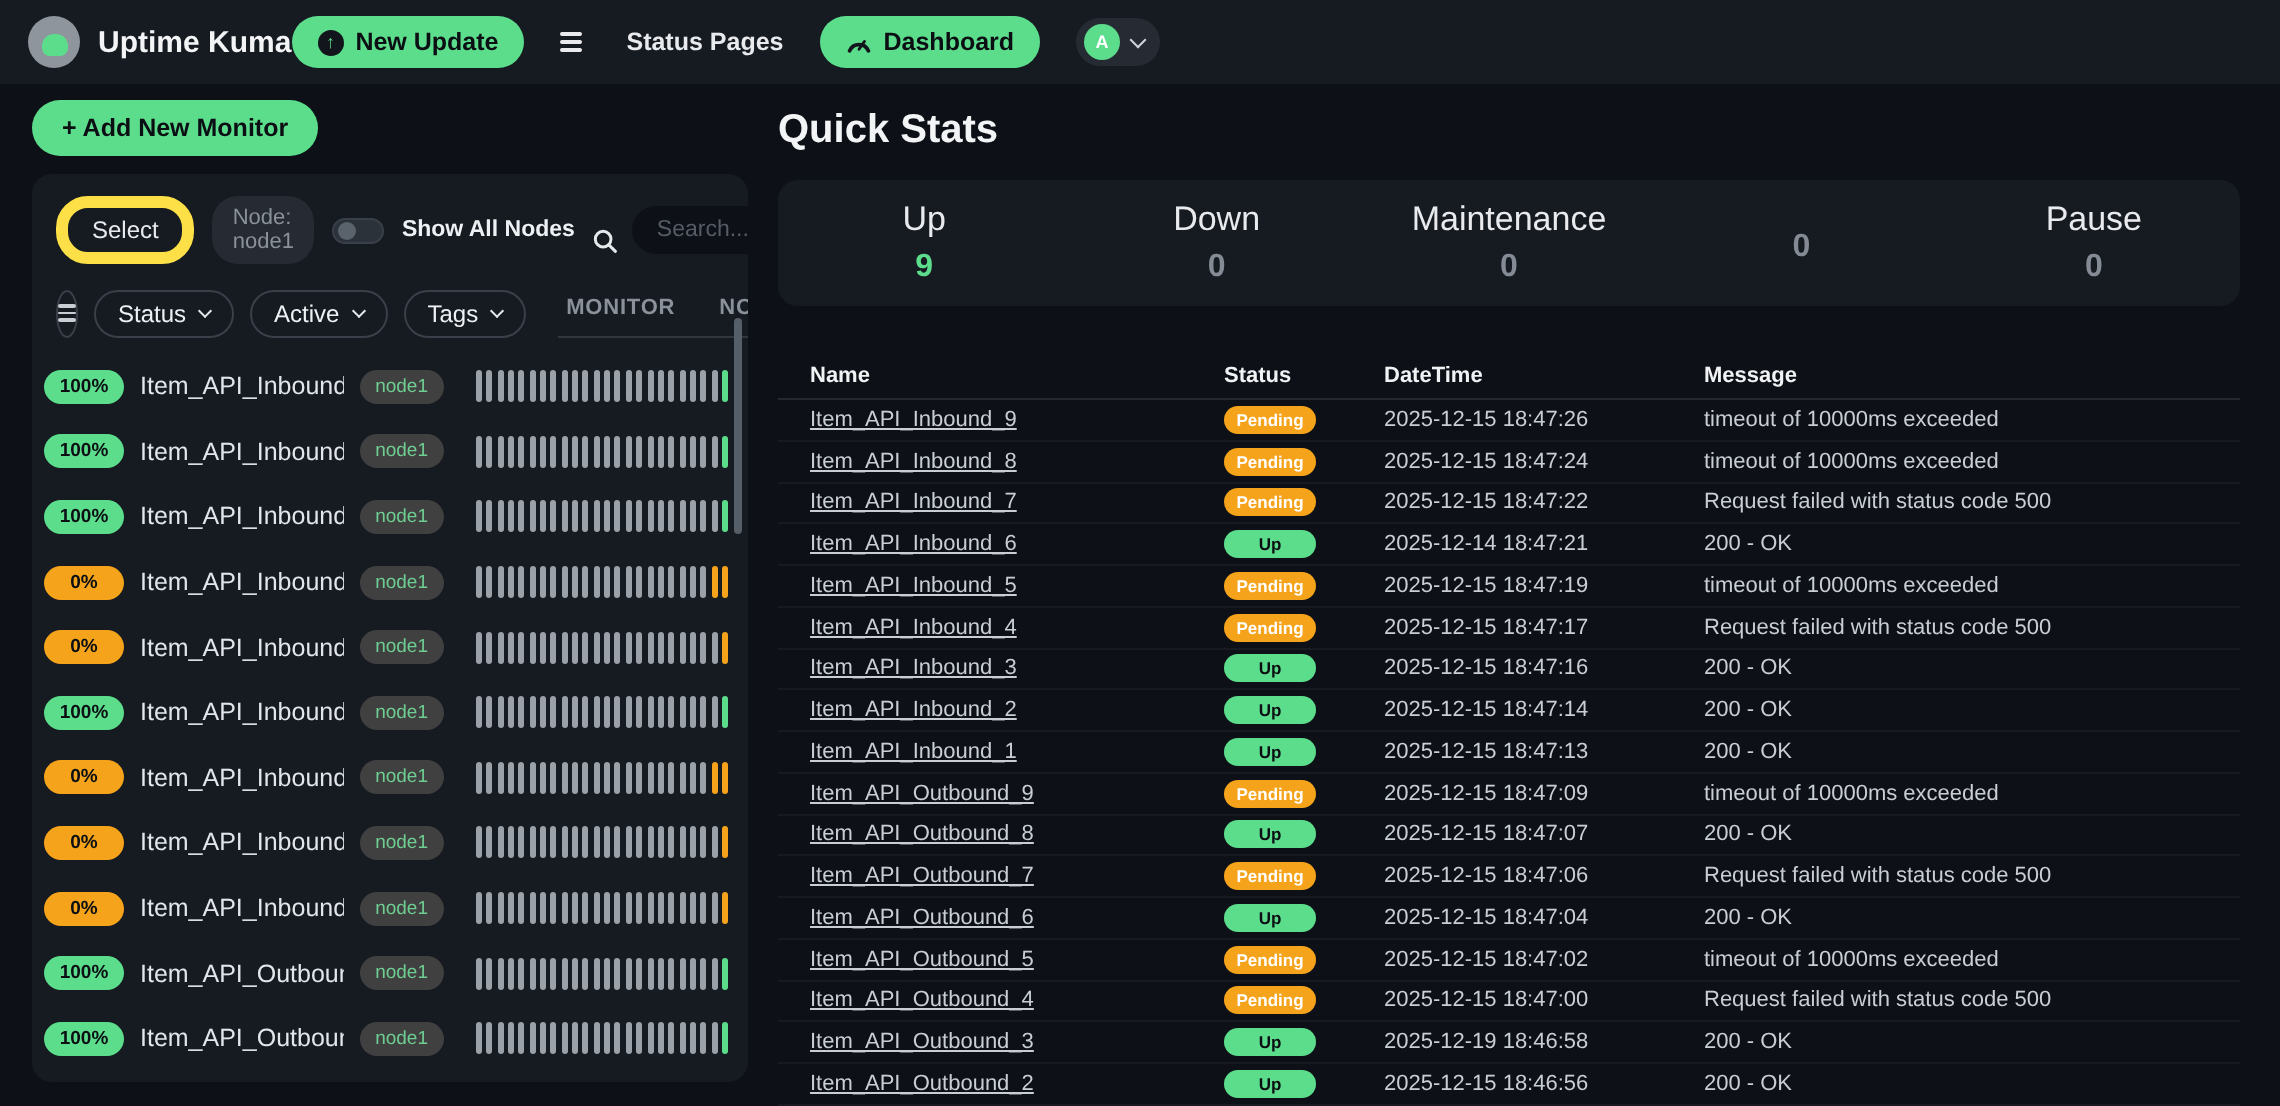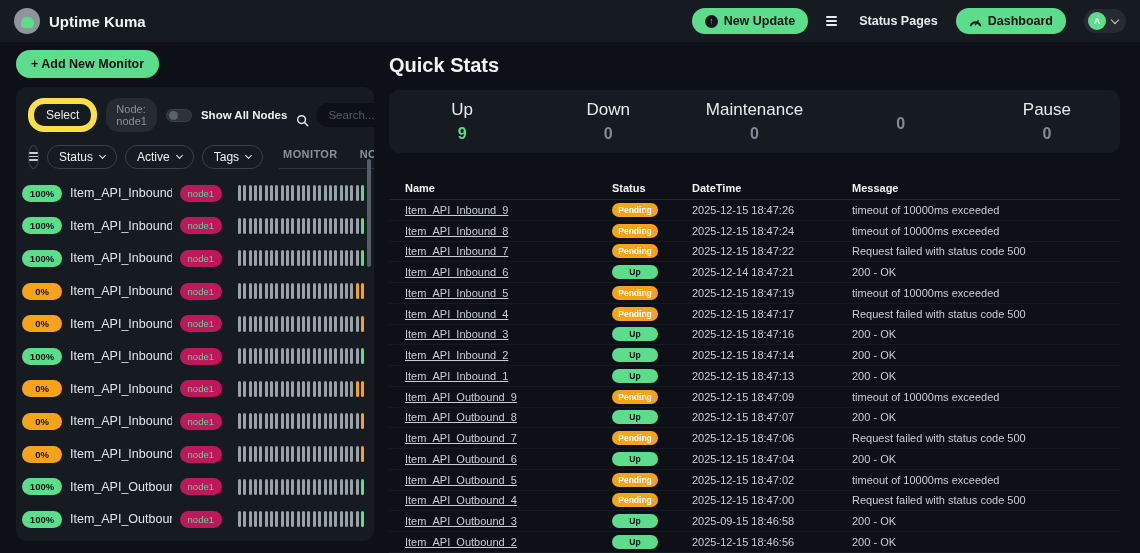--- a/index.html
+++ b/index.html
@@ -8,21 +8,21 @@
   }
   *{box-sizing:border-box;margin:0;padding:0;}
   html,body{width:1140px;height:553px;overflow:hidden;}
   body{
     background:var(--bg);
     font-family:"Liberation Sans","DejaVu Sans",sans-serif;
     color:var(--text);
   }
   
   .navbar{height:42px;background:var(--panel);display:flex;align-items:center;
-    padding:0 14px;justify-content:space-between;}
+    padding:0 14px;}
   .nav-left{display:flex;align-items:center;gap:9px;}
   .logo{width:26px;height:26px;border-radius:50%;background:#8f959d;
     display:flex;align-items:center;justify-content:center;}
   .logo-inner{width:13px;height:11px;background:var(--green);
     border-radius:6px 6px 4px 4px;margin-top:2px;}
   .app-title{font-size:15px;font-weight:700;color:#f2f4f6;}
   .nav-right{display:flex;align-items:center;gap:18px;}
   .btn-green{background:var(--green);color:#0b0f14;border:none;border-radius:16px;
     padding:6px 13px;font-size:12.5px;font-weight:700;display:flex;align-items:center;
     gap:6px;cursor:pointer;font-family:inherit;}
@@ -75,21 +75,21 @@
     padding:4px 4px 8px 4px;}
   .tab{font-size:11px;font-weight:700;color:#8a919a;letter-spacing:.4px;cursor:pointer;}
   
   .monitor-list{padding:8px 10px 0 6px;}
   .monitor-row{display:flex;align-items:center;height:32.6px;gap:8px;cursor:pointer;}
   .uptime-badge{width:40px;text-align:center;border-radius:10px;padding:3px 0;
     font-size:9.5px;font-weight:700;color:#0b0f14;flex-shrink:0;}
   .uptime-badge.ok{background:var(--green);}
   .uptime-badge.warn{background:var(--orange);}
   .mon-name{font-size:12.5px;color:#e2e6ea;flex:1;white-space:nowrap;overflow:hidden;}
-  .node-tag{background:#be185d;color:#6ece92;border-radius:9px;padding:3px 8px;
+  .node-tag{background:#404040;color:#6ece92;border-radius:9px;padding:3px 8px;
     font-size:9.5px;flex-shrink:0;}
   .beats{width:126px;display:flex;justify-content:space-between;align-items:center;
     flex-shrink:0;margin-left:8px;}
   .beat{width:3px;height:16px;border-radius:2px;background:#9aa1a9;}
   .beat.up{background:var(--green);}
   .beat.warn{background:var(--orange);}
   .side-scrollbar{position:absolute;right:3px;top:72px;width:4px;height:108px;
     background:#565e68;border-radius:2px;cursor:pointer;}
   
   .main{flex:1;padding:10px 20px 0 13px;min-width:0;}
@@ -701,21 +701,21 @@
   <div class="tr">
     <div class="c-name"><span class="name-link">Item_API_Outbound_4</span></div>
     <div class="c-status"><span class="st-badge Pending">Pending</span></div>
     <div class="c-date">2025-12-15 18:47:00</div>
     <div class="c-msg">Request failed with status code 500</div>
   </div>
 
   <div class="tr">
     <div class="c-name"><span class="name-link">Item_API_Outbound_3</span></div>
     <div class="c-status"><span class="st-badge Up">Up</span></div>
-    <div class="c-date">2025-09-15 18:46:58</div>
+    <div class="c-date">2025-12-19 18:46:58</div>
     <div class="c-msg">200 - OK</div>
   </div>
 
   <div class="tr">
     <div class="c-name"><span class="name-link">Item_API_Outbound_2</span></div>
     <div class="c-status"><span class="st-badge Up">Up</span></div>
     <div class="c-date">2025-12-15 18:46:56</div>
     <div class="c-msg">200 - OK</div>
   </div>
 </div>

